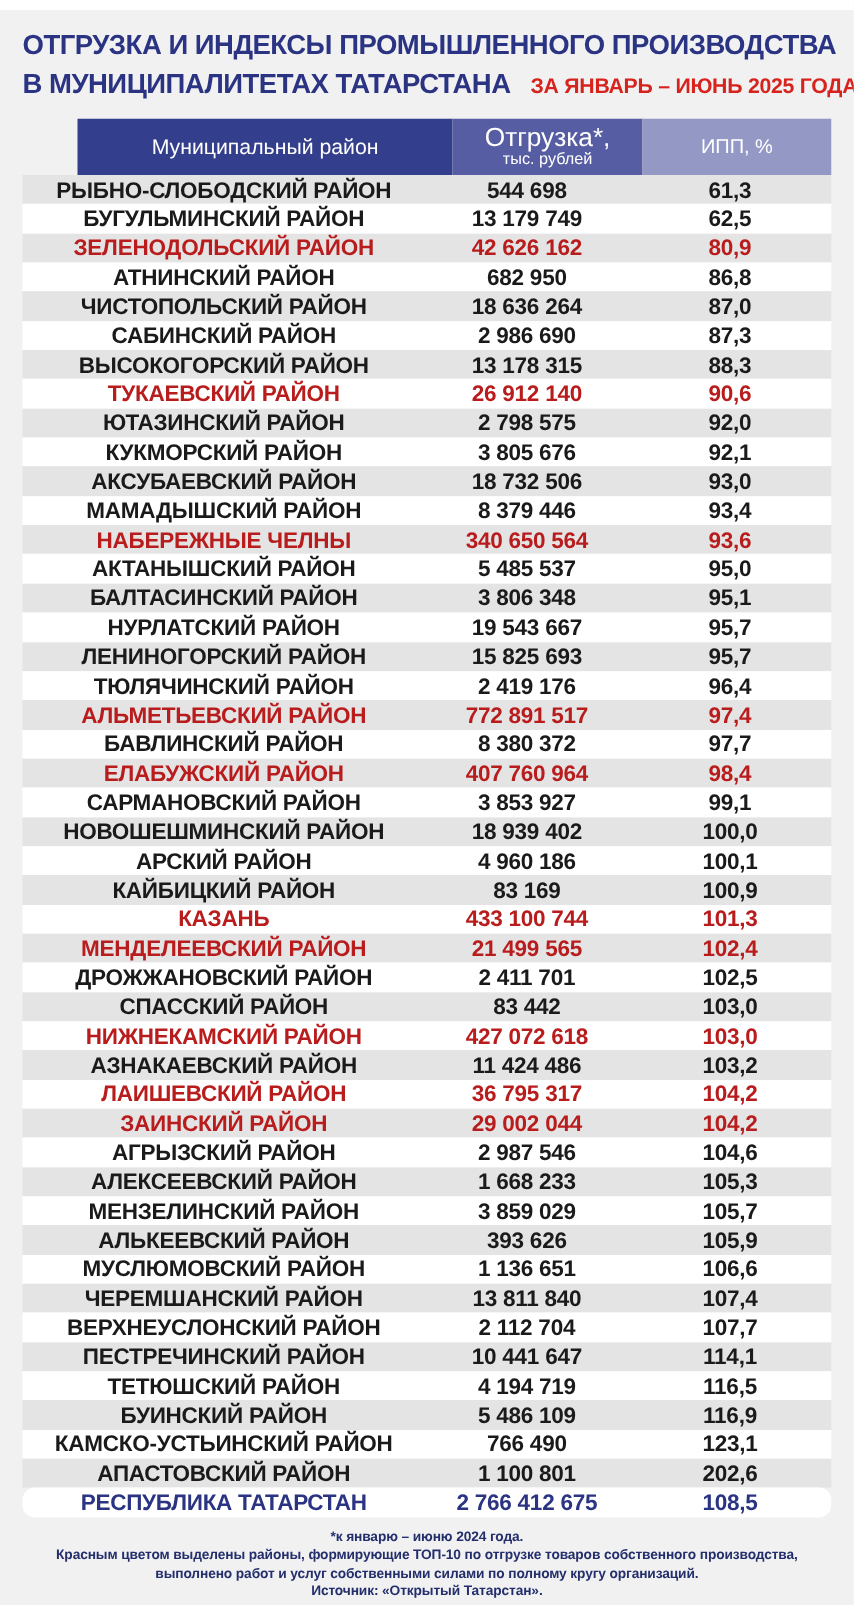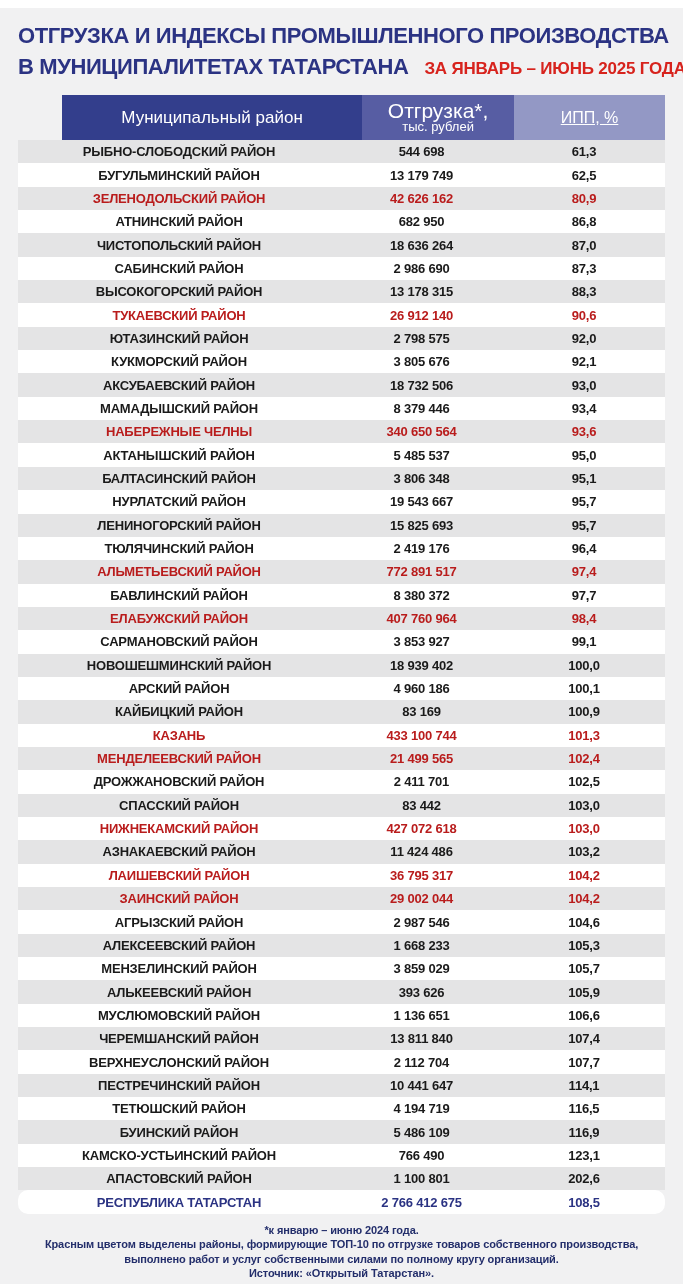--- a/index.html
+++ b/index.html
@@ -41,31 +41,31 @@
   
   .table { margin-top: 11px; width: 647px; }
   .thead { display: flex; height: 45px; color: #ffffff; padding-left: 44px; }
   .th {
     display: flex; flex-direction: column;
     align-items: center; justify-content: center;
     text-align: center;
   }
   .th-district { width: 322px; background: #333e8c; font-size: 17px; font-weight: normal; }
   .th-shipment { width: 163px; background: #575da3; }
-  .th-ipp      { width: 162px; background: #9398c5; font-size: 16px; text-decoration: underline; }
+  .th-ipp      { width: 162px; background: #9398c5; font-size: 16px; }
   .th-shipment .l1 { font-size: 21px; line-height: 18px; }
   .th-shipment .l2 { font-size: 13px; line-height: 14px; }
   .tbody { }
   .row {
     display: flex;
     height: 23.35px;
     align-items: center;
     background: #ffffff;
     font-weight: bold;
-    font-size: 13px;
+    font-size: 18px;
     color: #1a1a1a;
     letter-spacing: -0.2px;
   }
   .row.stripe { background: #e4e4e5; }
   .row.top10 { color: #b91c1c; }
   .row.total { color: #2b3383; border-radius: 10px; }
   .cell { text-align: center; line-height: 1; }
   .c-district { width: 322px; }
   .c-shipment { width: 163px; }
   .c-ipp      { width: 162px; }

